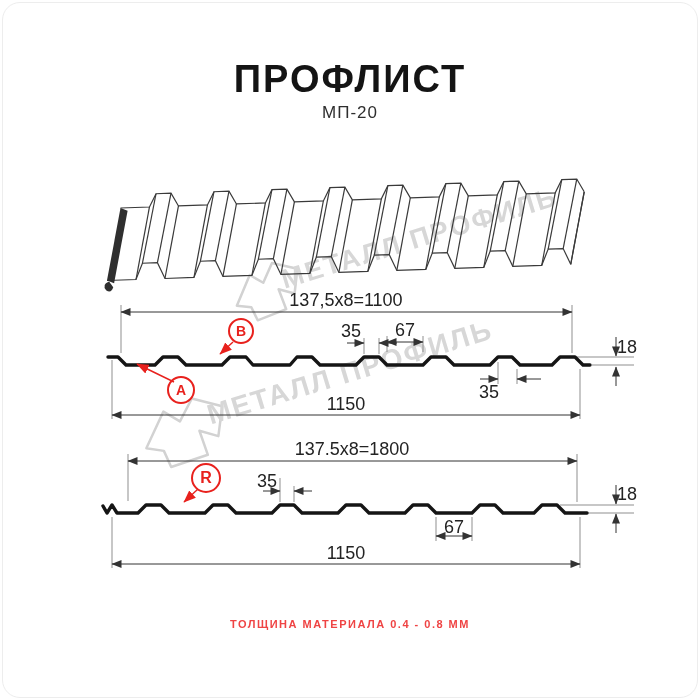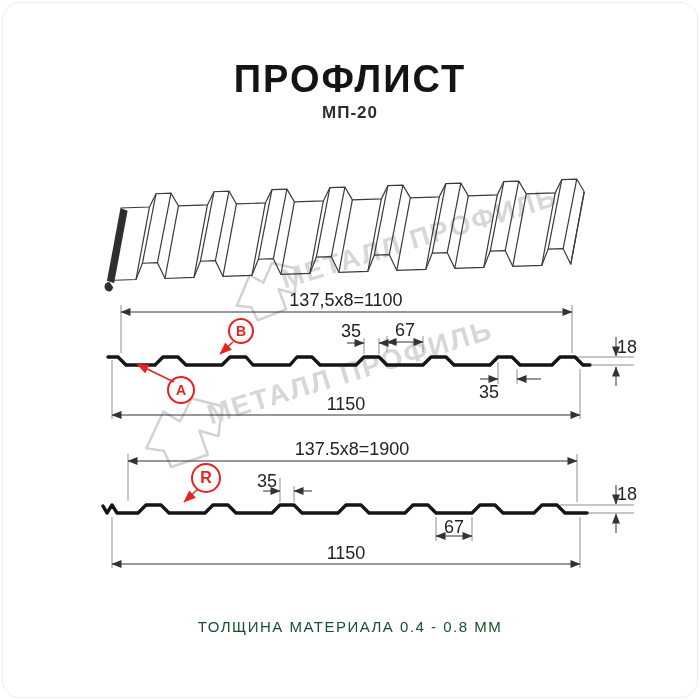--- a/index.html
+++ b/index.html
@@ -7,23 +7,23 @@
        font-family:"Liberation Sans", sans-serif;}
   .frame{position:absolute;inset:2px;border:1px solid #ededed;border-radius:18px;pointer-events:none;}
   
   .wm-layer{position:absolute;inset:0;z-index:1;}
   svg.draw{position:absolute;left:0;top:0;z-index:2;}
   .txt-layer{position:absolute;inset:0;z-index:3;}
   
   .title{position:absolute;left:0;right:0;top:58px;text-align:center;
          font-size:38px;font-weight:bold;letter-spacing:2px;color:#141414;}
   .subtitle{position:absolute;left:0;right:0;top:103px;text-align:center;
-            font-size:17px;font-weight:bold;letter-spacing:1px;color:#2e2e2e;}
+            font-size:17px;font-weight:normal;letter-spacing:1px;color:#2e2e2e;}
   .footer{position:absolute;left:0;right:0;top:618px;text-align:center;
-          font-size:15px;font-weight:normal;letter-spacing:1.5px;color:#14532d;}
+          font-size:11px;font-weight:bold;letter-spacing:1.5px;color:#ef4444;}
   
   .wm-text{position:absolute;white-space:nowrap;font-weight:bold;
            font-size:27px;letter-spacing:2px;color:#d7d7d7;
            transform-origin:left center;transform:rotate(-17deg);}
   
   .dim{position:absolute;font-size:18px;color:#232323;white-space:nowrap;
        transform:translate(-50%,-50%);}
   
   .callout{position:absolute;border:2px solid #e8211d;border-radius:50%;
            color:#e8211d;display:flex;align-items:center;justify-content:center;
@@ -169,21 +169,21 @@
   <div class="title">ПРОФЛИСТ</div>
   <div class="subtitle">МП-20</div>
 
   <div class="dim" style="left:346px;top:300px;">137,5x8=1100</div>
   <div class="dim" style="left:351px;top:331px;">35</div>
   <div class="dim" style="left:405px;top:330px;">67</div>
   <div class="dim" style="left:627px;top:347px;">18</div>
   <div class="dim" style="left:489px;top:392px;">35</div>
   <div class="dim" style="left:346px;top:404px;">1150</div>
 
-  <div class="dim" style="left:352px;top:449px;">137.5x8=1900</div>
+  <div class="dim" style="left:352px;top:449px;">137.5x8=1800</div>
   <div class="dim" style="left:267px;top:481px;">35</div>
   <div class="dim" style="left:454px;top:527px;">67</div>
   <div class="dim" style="left:627px;top:494px;">18</div>
   <div class="dim" style="left:346px;top:553px;">1150</div>
 
   <div class="callout co-a">
     <span>A</span>
   </div>
   <div class="callout co-b">
     <span>B</span>

